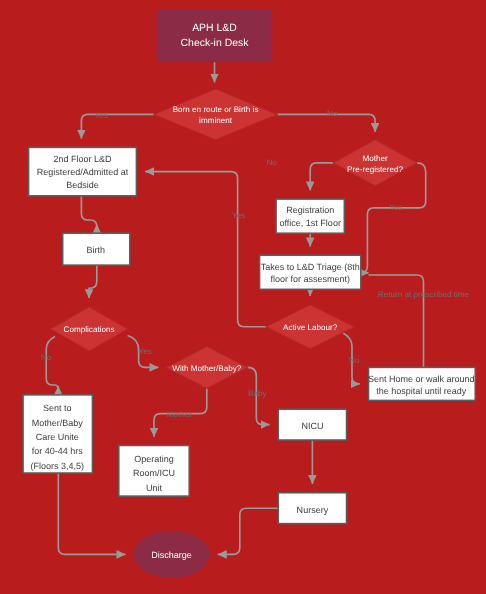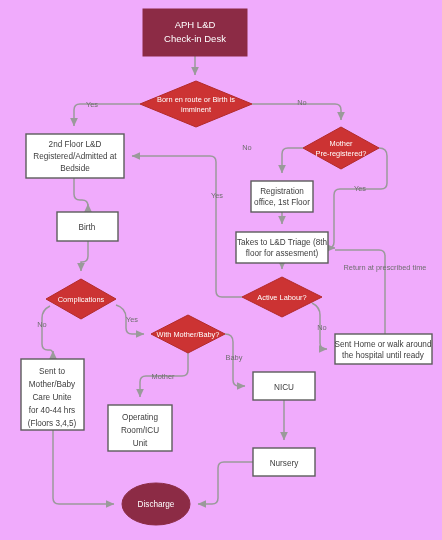--- a/index.html
+++ b/index.html
@@ -10,21 +10,21 @@
   body {
     width: 442px;
     height: 540px;
     overflow: hidden;
     font-family: "Liberation Sans", sans-serif;
   }
   #flowchart-root {
     position: relative;
     width: 442px;
     height: 540px;
-    background: #f0abfc;
+    background: #b91c1c;
   }
   svg#chart-svg {
     display: block;
     width: 442px;
     height: 540px;
   }
   .node-shape-process {
     fill: #ffffff;
     stroke: #5c5c5c;
     stroke-width: 1.4;

